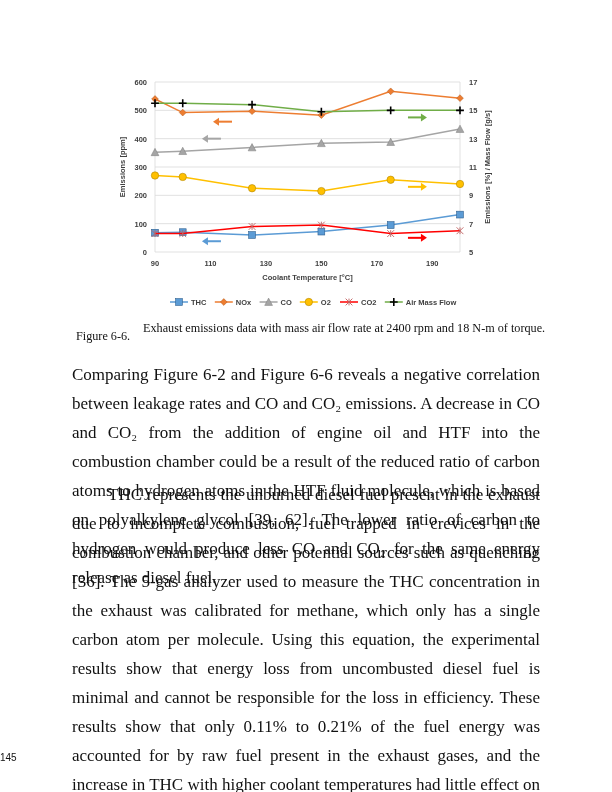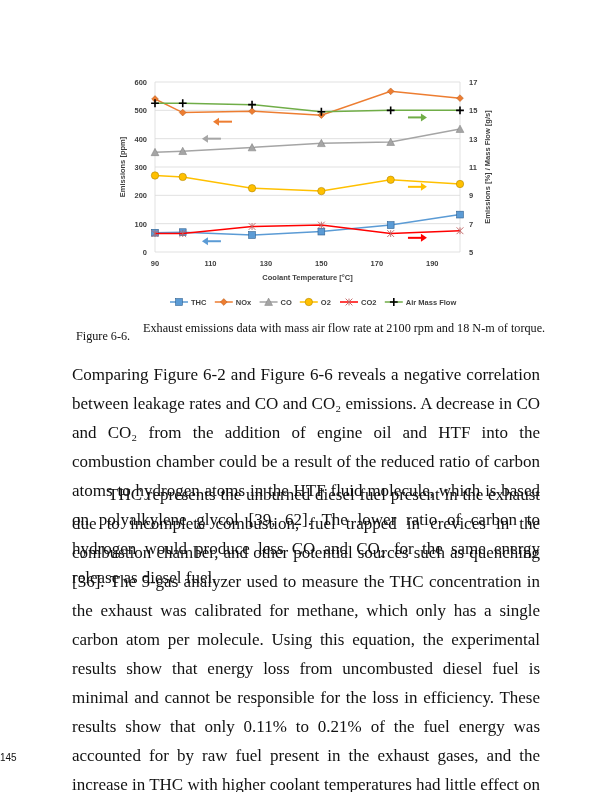--- a/index.html
+++ b/index.html
@@ -159,19 +159,19 @@
           <line x1="284.8" x2="302.8" y1="232" y2="232" stroke="#70ad47" stroke-width="1.5"></line>
           <path d="M289.90000000000003,232L297.7,232M293.8,228.1L293.8,235.9" stroke="#000" stroke-width="1.6" fill="none"></path>
           <text x="305.8" y="235" font-size="7.5" font-weight="bold" fill="#404040">Air Mass Flow</text>
         </g>
       </g>
     </svg>
 </div>
 
 <div class="caption">
   <span class="lbl">Figure 6-6.</span>
-  <span class="txt">Exhaust emissions data with mass air flow rate at 2100 rpm and 18 N-m of torque.</span>
+  <span class="txt">Exhaust emissions data with mass air flow rate at 2400 rpm and 18 N-m of torque.</span>
 </div>
 
 <div class="body-text p1">Comparing Figure 6-2 and Figure 6-6 reveals a negative correlation between leakage rates and CO and CO₂ emissions. A decrease in CO and CO₂ from the addition of engine oil and HTF into the combustion chamber could be a result of the reduced ratio of carbon atoms to hydrogen atoms in the HTF fluid molecule, which is based on polyalkylene glycol [39, 62]. The lower ratio of carbon to hydrogen would produce less CO and CO₂ for the same energy release as diesel fuel.</div>
 <div class="body-text p2">THC represents the unburned diesel fuel present in the exhaust due to incomplete combustion, fuel trapped in crevices in the combustion chamber, and other potential sources such as quenching [36]. The 5-gas analyzer used to measure the THC concentration in the exhaust was calibrated for methane, which only has a single carbon atom per molecule. Using this equation, the experimental results show that energy loss from uncombusted diesel fuel is minimal and cannot be responsible for the loss in efficiency. These results show that only 0.11% to 0.21% of the fuel energy was accounted for by raw fuel present in the exhaust gases, and the increase in THC with higher coolant temperatures had little effect on the energy balance. For example, at 18 N-m and</div>
 
 <div class="pagenum">145</div>
 
 </body></html>

